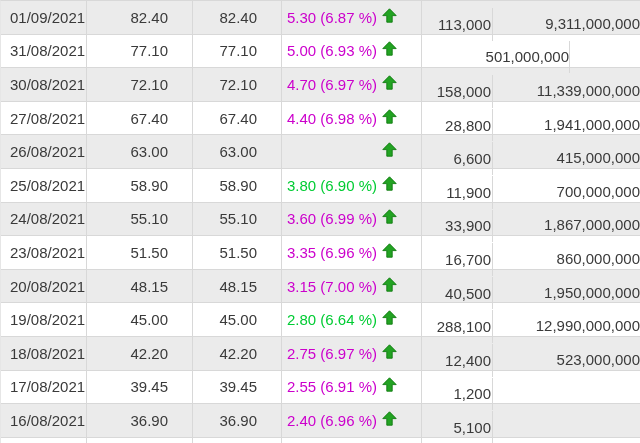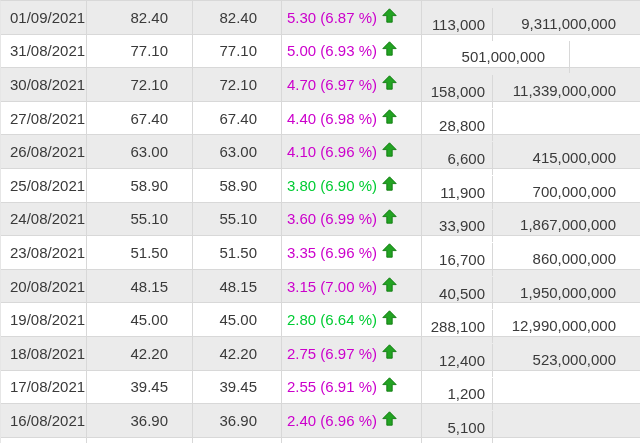--- a/index.html
+++ b/index.html
@@ -18,22 +18,22 @@
   }
   .row:nth-child(odd){background:var(--row_stripe,#ebebeb);}
   .cell{
     height:100%;display:flex;align-items:center;box-sizing:border-box;
     border-right:1px solid var(--border,#d8d8d8);white-space:nowrap;
   }
   .c-date {width:86px;justify-content:flex-start;padding-left:9px;}
   .c-close{width:106px;justify-content:flex-end;padding-right:24px;}
   .c-open {width:89px;justify-content:flex-end;padding-right:24px;}
   .c-chg  {width:140px;justify-content:flex-end;padding-right:24px;}
-  .c-vol  {width:71px;justify-content:flex-end;padding-right:7px;margin-top:14px;}
-  .c-val  {width:148px;justify-content:flex-end;padding-right:24px;margin-top:12px;}
+  .c-vol  {width:71px;justify-content:flex-end;padding-right:1px;margin-top:14px;}
+  .c-val  {width:148px;justify-content:flex-end;padding-right:0;margin-top:12px;}
   .chg-text.magenta{color:var(--magenta,#cc00cc);}
   .chg-text.green{color:var(--green,#00cc33);margin-left:8px;}
   .arrow{margin-left:5px;transform:translateY(-2px);line-height:0;}
   .arrow svg{display:block;}
   .partial-row{display:flex;height:6px;background:#fff;}
   .partial-row .cell{border-bottom:none;}
 </style>
 </head>
 <body>
 
@@ -92,28 +92,28 @@
     <div class="cell c-open">67.40</div>
     <div class="cell c-chg">
       <span class="chg-text magenta">4.40 (6.98 %)</span>
       <span class="arrow">
           <svg width="15" height="15" viewBox="0 0 15 15">
             <path d="M7.5 0.8 L14.2 7.6 L10.2 7.6 L10.2 14.2 L4.8 14.2 L4.8 7.6 L0.8 7.6 Z" fill="#23a323" stroke="#0f7a0f" stroke-width="0.9"></path>
           </svg>
         </span>
     </div>
     <div class="cell c-vol">28,800</div>
+    <div class="cell c-val">1,941,000,000</div>
   </div>
 
   <div class="row">
     <div class="cell c-date">26/08/2021</div>
     <div class="cell c-close">63.00</div>
     <div class="cell c-open">63.00</div>
     <div class="cell c-chg">
-      <span class="chg-text magenta">4.10 (6.96 %)</span>
       <span class="arrow">
           <svg width="15" height="15" viewBox="0 0 15 15">
             <path d="M7.5 0.8 L14.2 7.6 L10.2 7.6 L10.2 14.2 L4.8 14.2 L4.8 7.6 L0.8 7.6 Z" fill="#23a323" stroke="#0f7a0f" stroke-width="0.9"></path>
           </svg>
         </span>
     </div>
     <div class="cell c-vol">6,600</div>
     <div class="cell c-val">415,000,000</div>
   </div>
 

